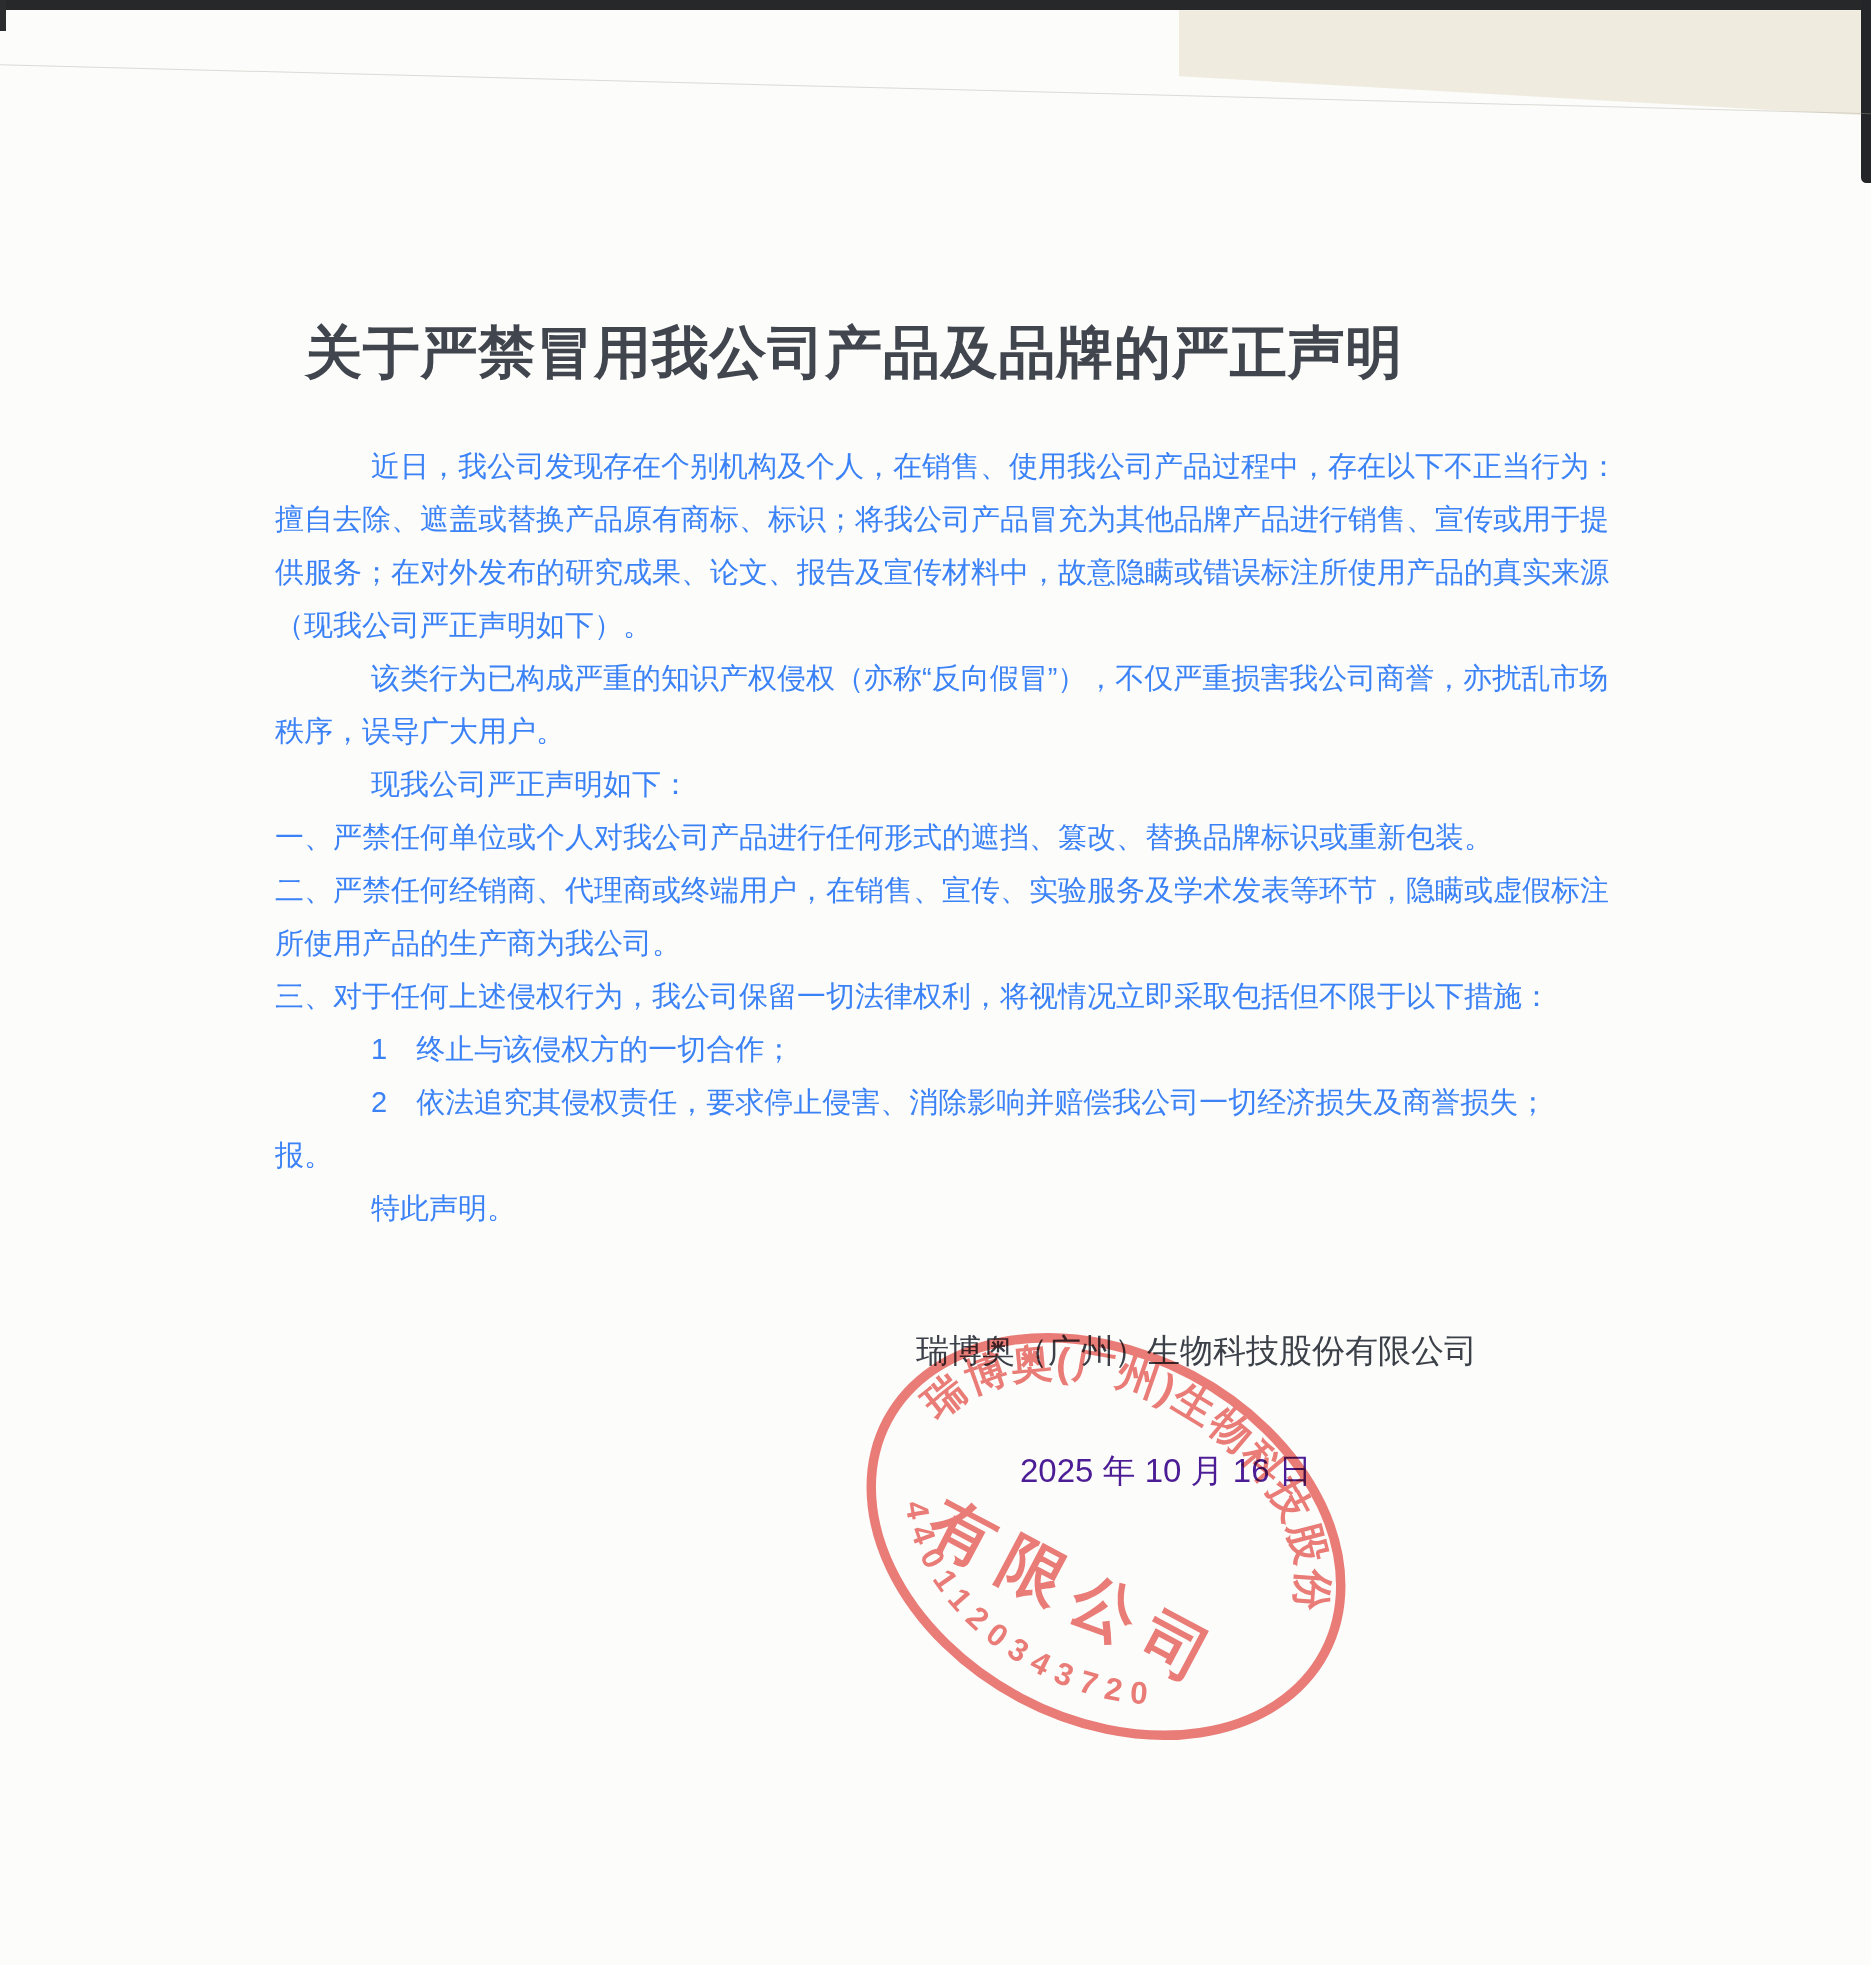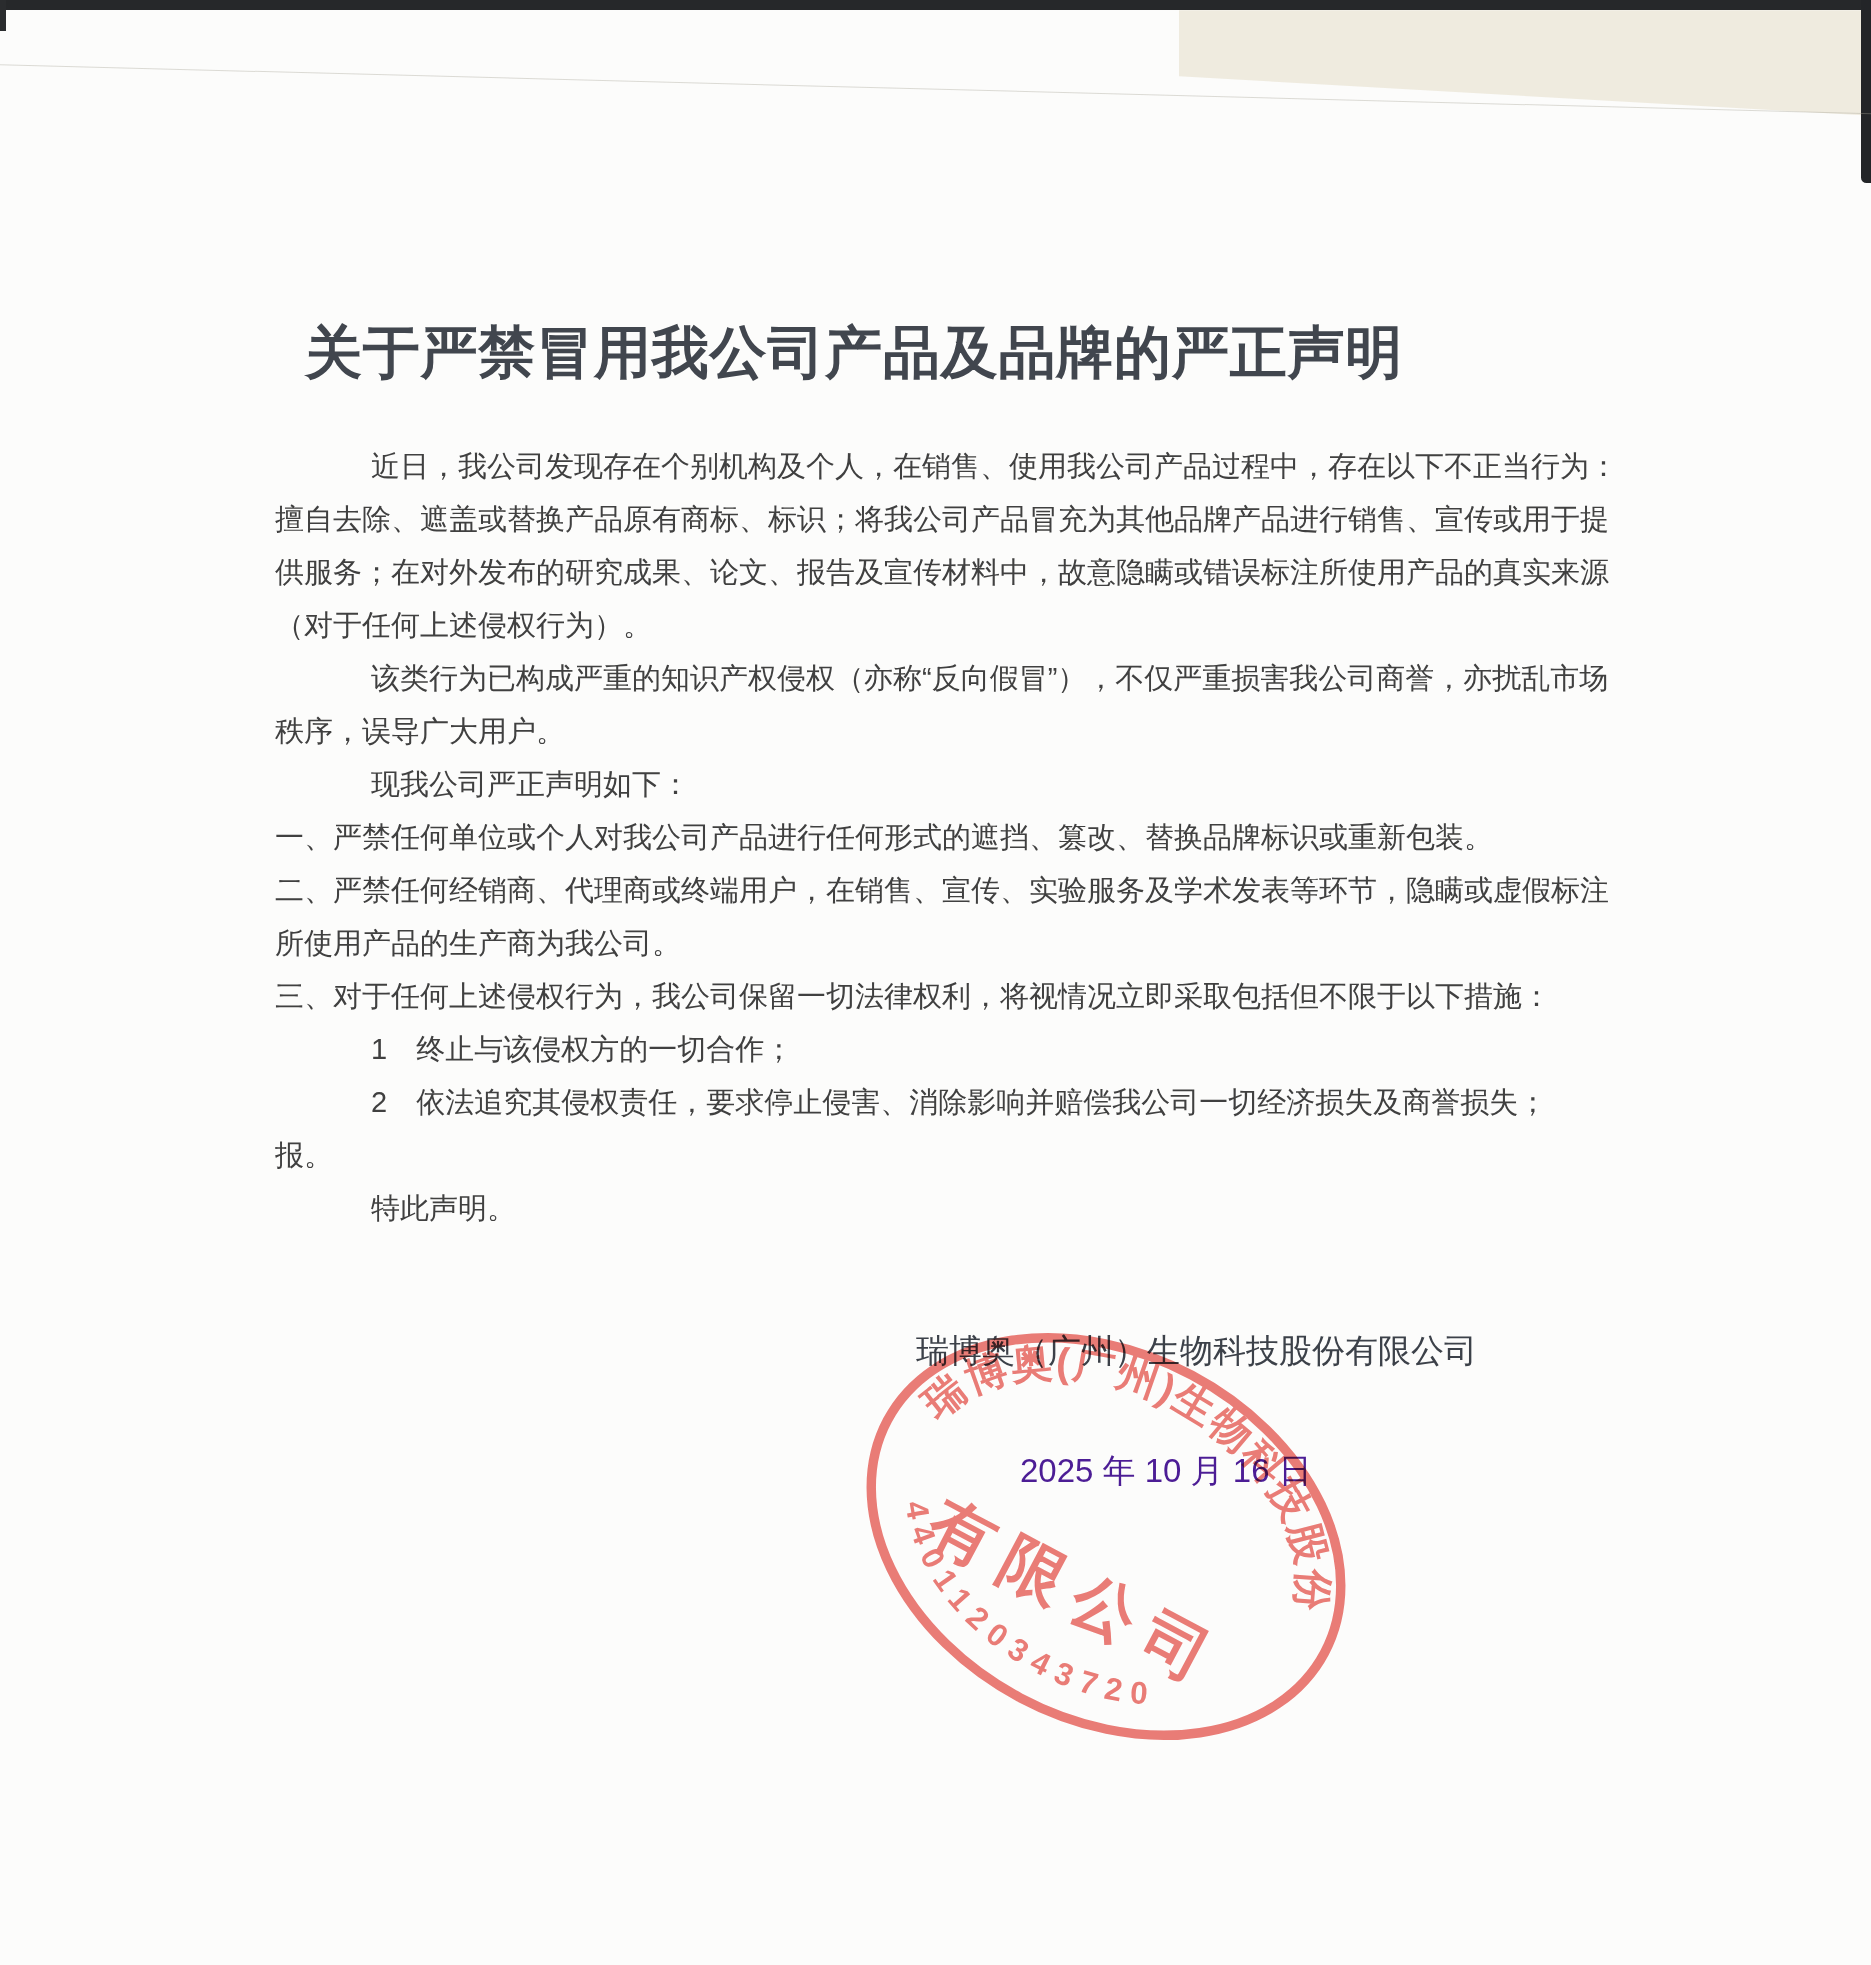--- a/index.html
+++ b/index.html
@@ -61,21 +61,21 @@
     letter-spacing: 0.8px;
     color: #41464e;
     white-space: nowrap;
   }
   .body-block {
     position: absolute;
     left: 275px; top: 440px;
     width: 1328px;
     font-size: 29px;
     line-height: 53px;
-    color: #404040;
+    color: #3b82f6;
   }
   .ln { white-space: nowrap; }
   .ln.ind { padding-left: 96px; }
   .sig-company {
     position: absolute;
     left: 916px; top: 1329px;
     font-size: 33px;
     color: #3c4149;
     white-space: nowrap;
   }
@@ -109,21 +109,21 @@
 <div class="scan-right-strip"></div>
 
 <div class="scan-edge-line"></div>
 
 <div class="doc-title">关于严禁冒用我公司产品及品牌的严正声明</div>
 
 <div class="body-block">
   <div class="ln ind">近日，我公司发现存在个别机构及个人，在销售、使用我公司产品过程中，存在以下不正当行为：</div>
   <div class="ln">擅自去除、遮盖或替换产品原有商标、标识；将我公司产品冒充为其他品牌产品进行销售、宣传或用于提</div>
   <div class="ln">供服务；在对外发布的研究成果、论文、报告及宣传材料中，故意隐瞒或错误标注所使用产品的真实来源</div>
-  <div class="ln">（对于任何上述侵权行为）。</div>
+  <div class="ln">（现我公司严正声明如下）。</div>
   <div class="ln ind">该类行为已构成严重的知识产权侵权（亦称“反向假冒”），不仅严重损害我公司商誉，亦扰乱市场</div>
   <div class="ln">秩序，误导广大用户。</div>
   <div class="ln ind">现我公司严正声明如下：</div>
   <div class="ln">一、严禁任何单位或个人对我公司产品进行任何形式的遮挡、篡改、替换品牌标识或重新包装。</div>
   <div class="ln">二、严禁任何经销商、代理商或终端用户，在销售、宣传、实验服务及学术发表等环节，隐瞒或虚假标注</div>
   <div class="ln">所使用产品的生产商为我公司。</div>
   <div class="ln">三、对于任何上述侵权行为，我公司保留一切法律权利，将视情况立即采取包括但不限于以下措施：</div>
   <div class="ln ind">1 终止与该侵权方的一切合作；</div>
   <div class="ln ind">2 依法追究其侵权责任，要求停止侵害、消除影响并赔偿我公司一切经济损失及商誉损失；</div>
   <div class="ln">报。</div>

